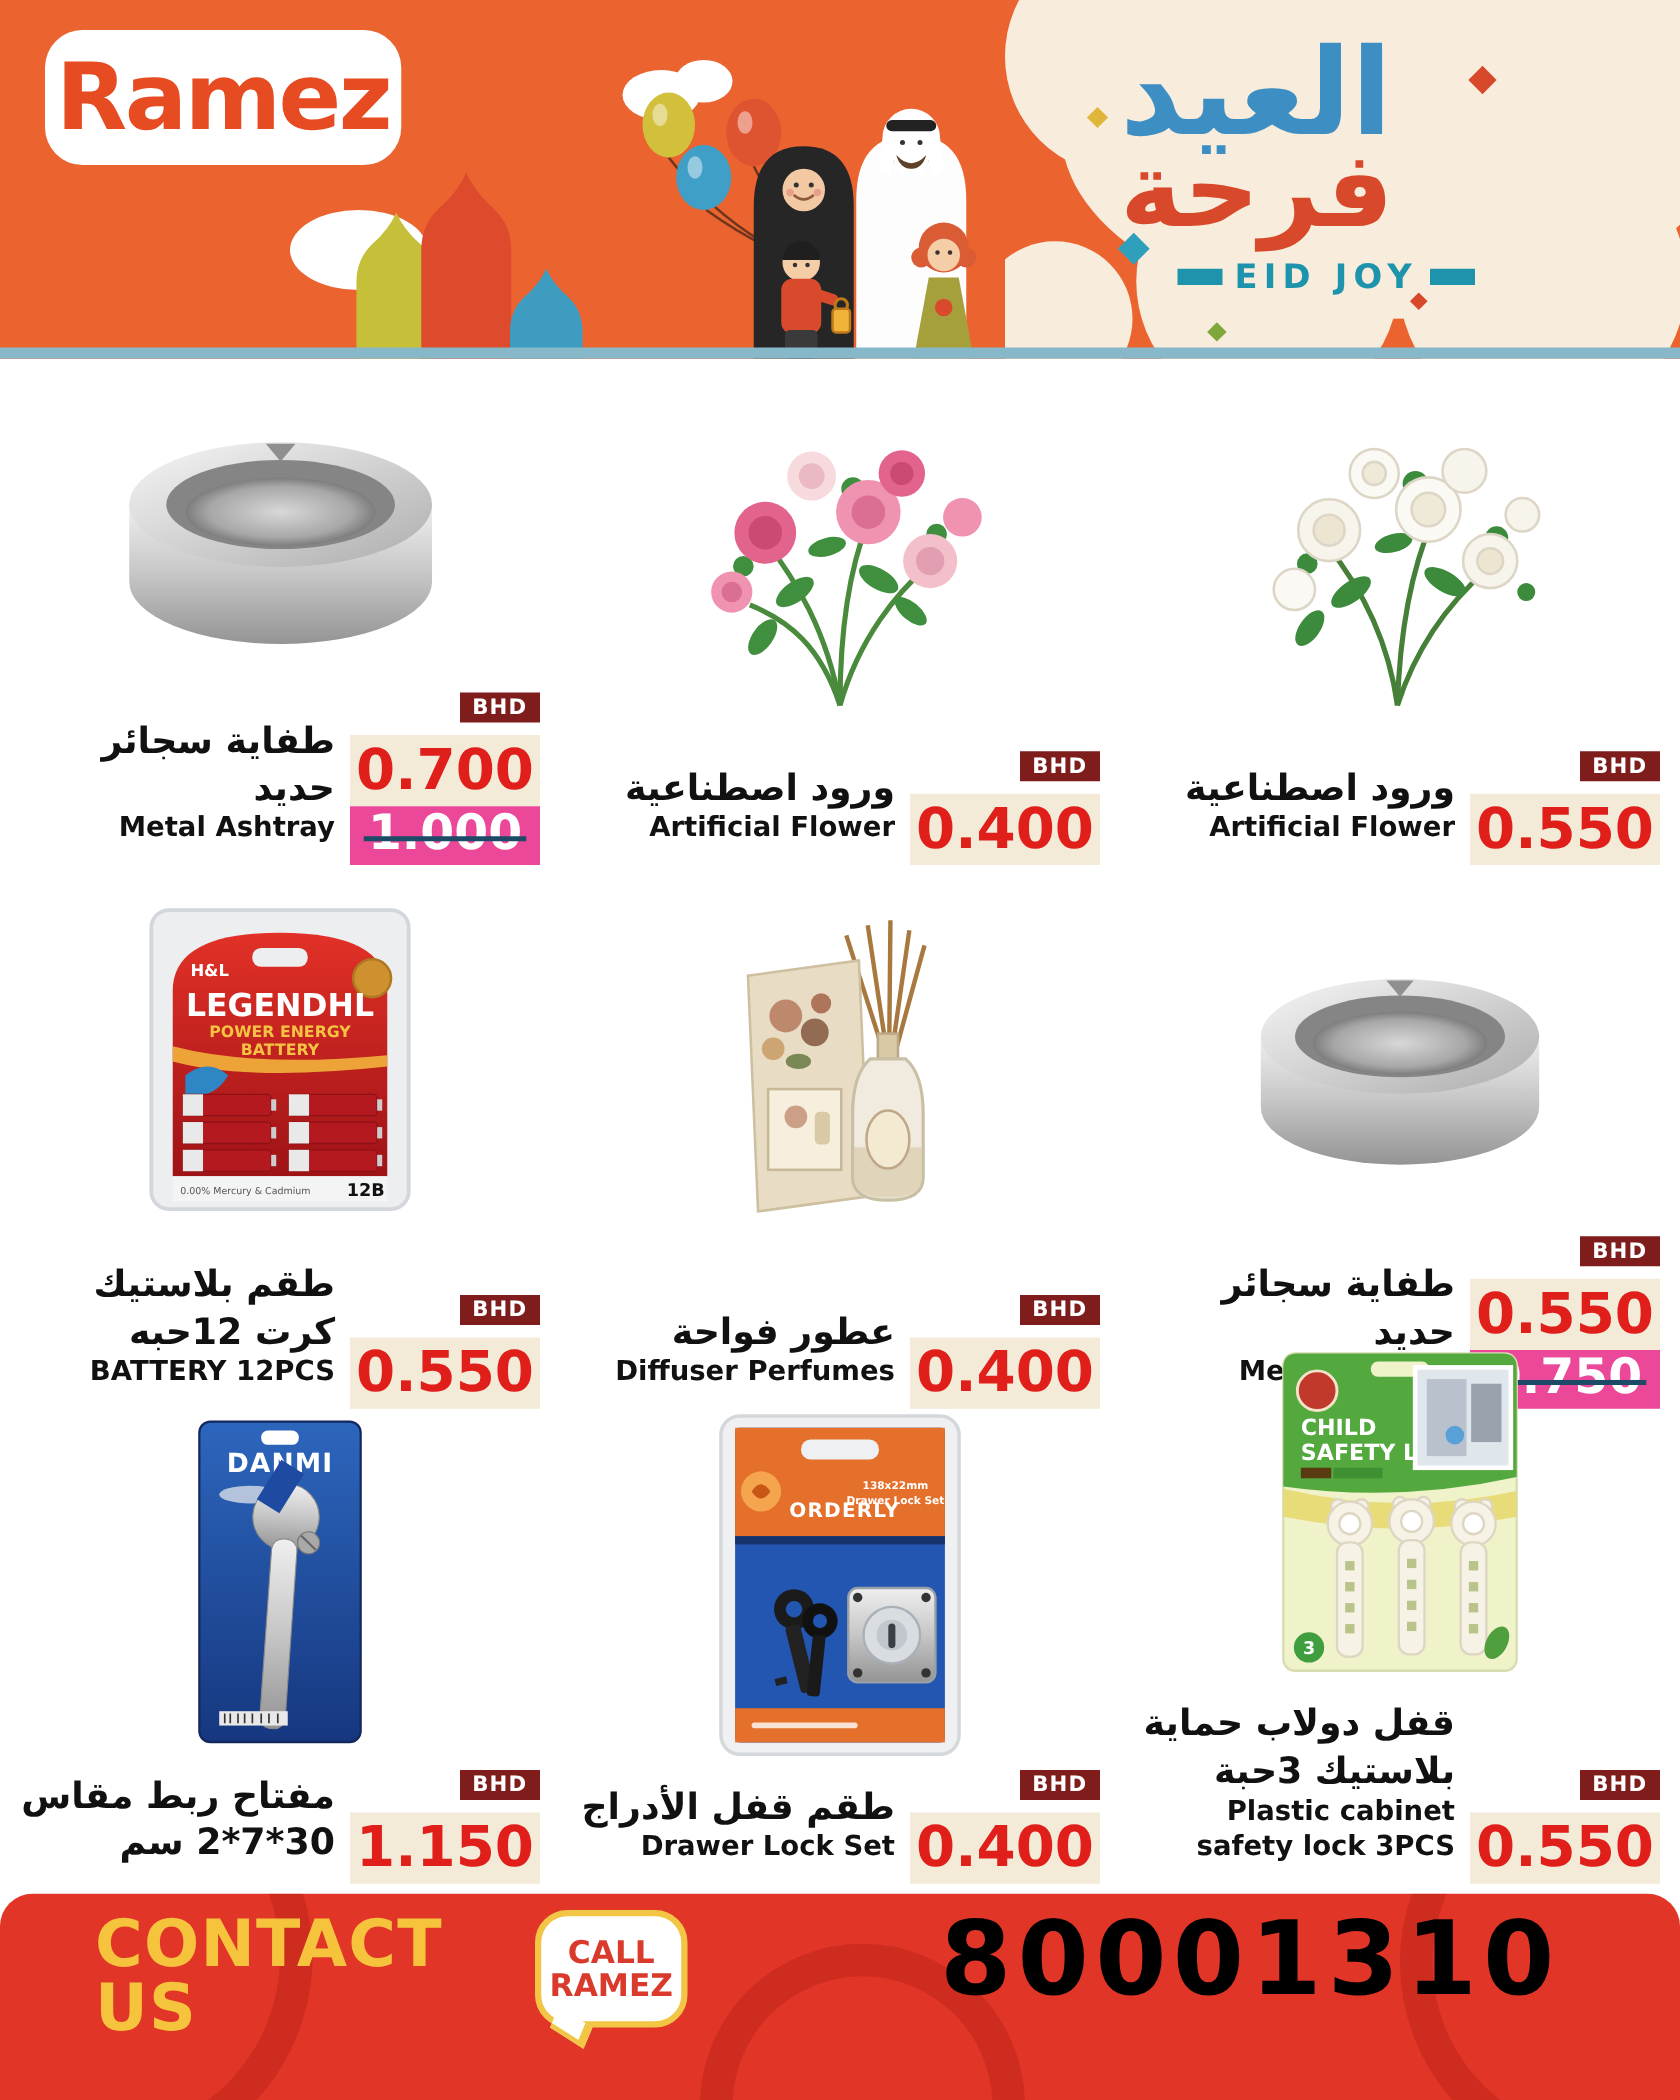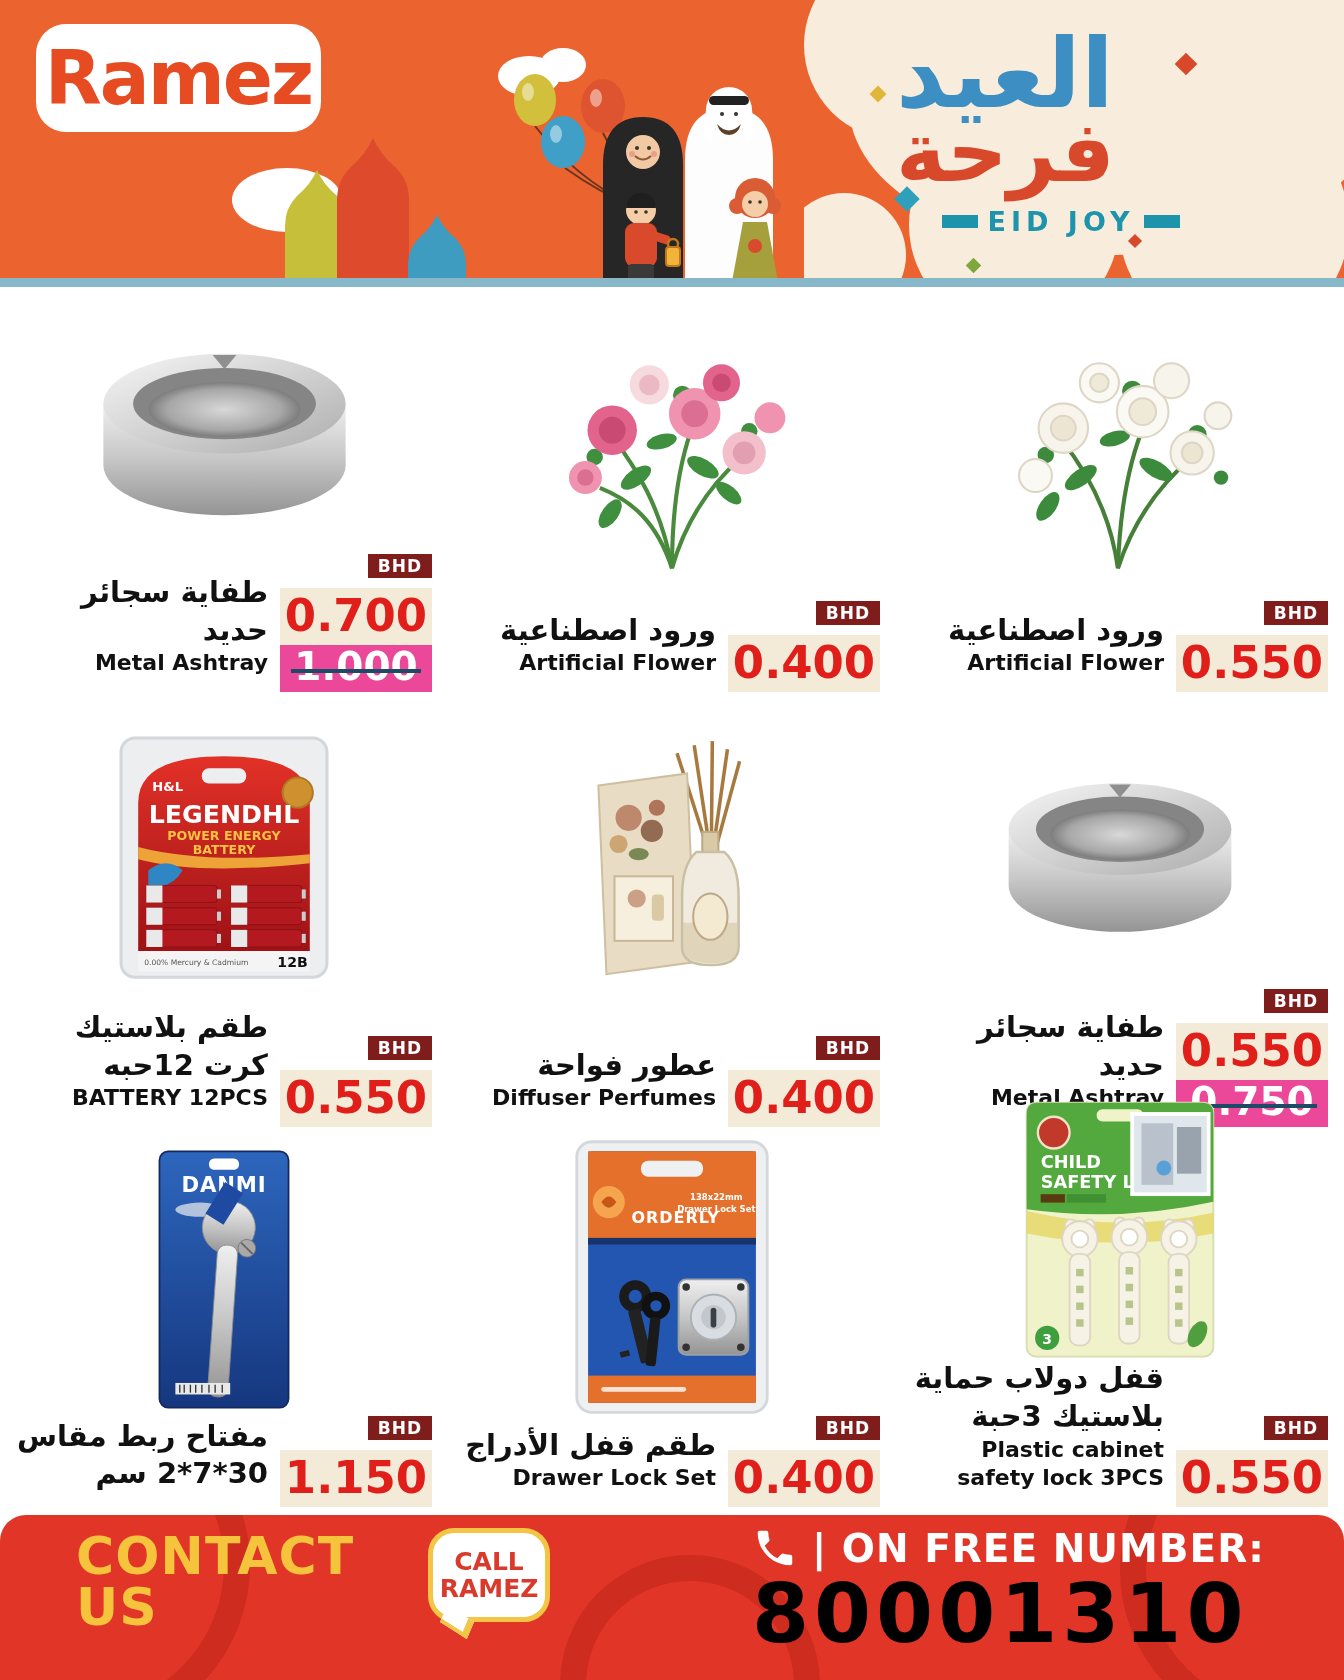--- a/index.html
+++ b/index.html
@@ -22,21 +22,21 @@
   .eidjoy { margin-top:12px; display:flex; align-items:center; justify-content:center; gap:10px; color:#1D94AC; font-weight:bold; font-size:27px; letter-spacing:5px; }
   .eidjoy .bar { width:36px; height:13px; background:#1D94AC; }
   .spark { position:absolute; transform:rotate(45deg); }
 
   
   main.grid { display:grid; grid-template-columns:repeat(3,1fr); grid-template-rows:413px 435px 380px; width:100%; }
   .cell { position:relative; display:flex; flex-direction:column; align-items:center; justify-content:flex-end; padding:6px 8px 4px 8px; }
   .img-wrap { flex:1; display:flex; align-items:center; justify-content:center; width:100%; }
   .label-row { width:100%; display:flex; justify-content:flex-end; align-items:flex-end; padding:0 8px 4px 0; }
   .names { text-align:right; margin-right:12px; padding-bottom:14px; }
-  .names .ar { font-size:29px; font-weight:bold; color:#111; direction:rtl; line-height:1.3; }
+  .names .ar { font-size:29px; font-weight:bold; color:#111; direction:rtl; line-height:1.3;margin-top:20px; }
   .names .en { font-size:22px; font-weight:bold; color:#111; line-height:1.3; }
   .price-stack { display:flex; flex-direction:column; align-items:flex-end; }
   .bhd { background:#7f1d1d; color:#fff; font-weight:bold; font-size:17px; padding:2px 10px; margin-bottom:10px; letter-spacing:1px; }
   .price { width:152px; background:#F4EAD8; color:#E01F1B; font-weight:bold; font-size:45px; text-align:center; padding:4px 0 6px 0; line-height:1.05; }
   .price-old { position:relative; width:152px; background:#ec4899; color:#fff; font-weight:bold; font-size:39px; text-align:center; padding:2px 0 4px 0; line-height:1.05; }
   .price-old::after { content:""; position:absolute; left:7%; right:7%; top:50%; height:4px; background:#1D4A66; }
 
   
   footer { position:absolute; left:0; bottom:0; width:100%; height:165px; background:#E13527; border-radius:26px 26px 0 0; overflow:hidden; }
   .swirl { position:absolute; border-radius:50%; border:26px solid rgba(160,22,12,.30); }
@@ -585,23 +585,17 @@
       <div>US</div>
     </div>
 
     <div class="bubble">
       <div>CALL</div>
       <div>RAMEZ</div>
       <div class="tail"></div>
     </div>
 
     <div class="number-block">
-      <div class="nb-top">
-        <svg width="46" height="46" viewBox="0 0 24 24">
-          <path fill="#ffffff" d="M6.62 10.79c1.44 2.83 3.76 5.14 6.59 6.59l2.2-2.2c.27-.27.67-.36 1.02-.24 1.12.37 2.33.57 3.57.57.55 0 1 .45 1 1V20c0 .55-.45 1-1 1-9.39 0-17-7.61-17-17 0-.55.45-1 1-1h3.5c.55 0 1 .45 1 1 0 1.25.2 2.45.57 3.57.11.35.03.74-.25 1.02l-2.2 2.2z"></path>
-        </svg>
-        <span>| ON FREE NUMBER:</span>
-      </div>
       <div class="nb-num">80001310</div>
     </div>
   </footer>
 
 </div>
 
 </body></html>

